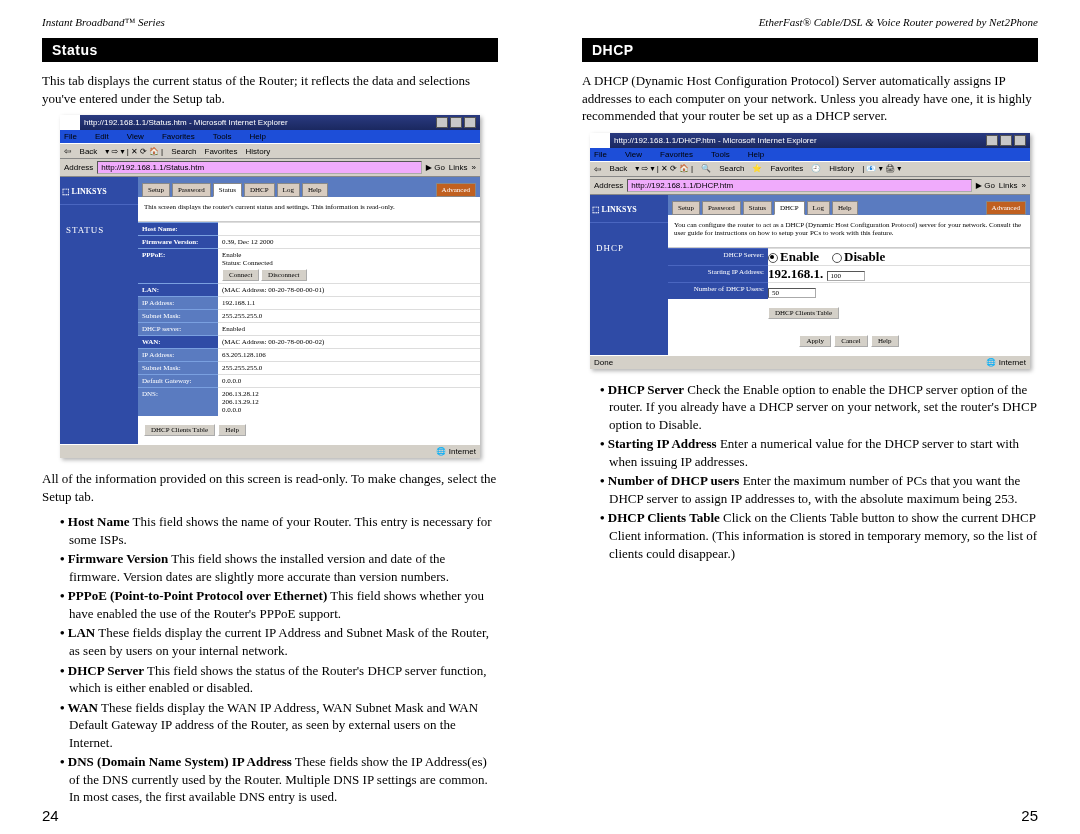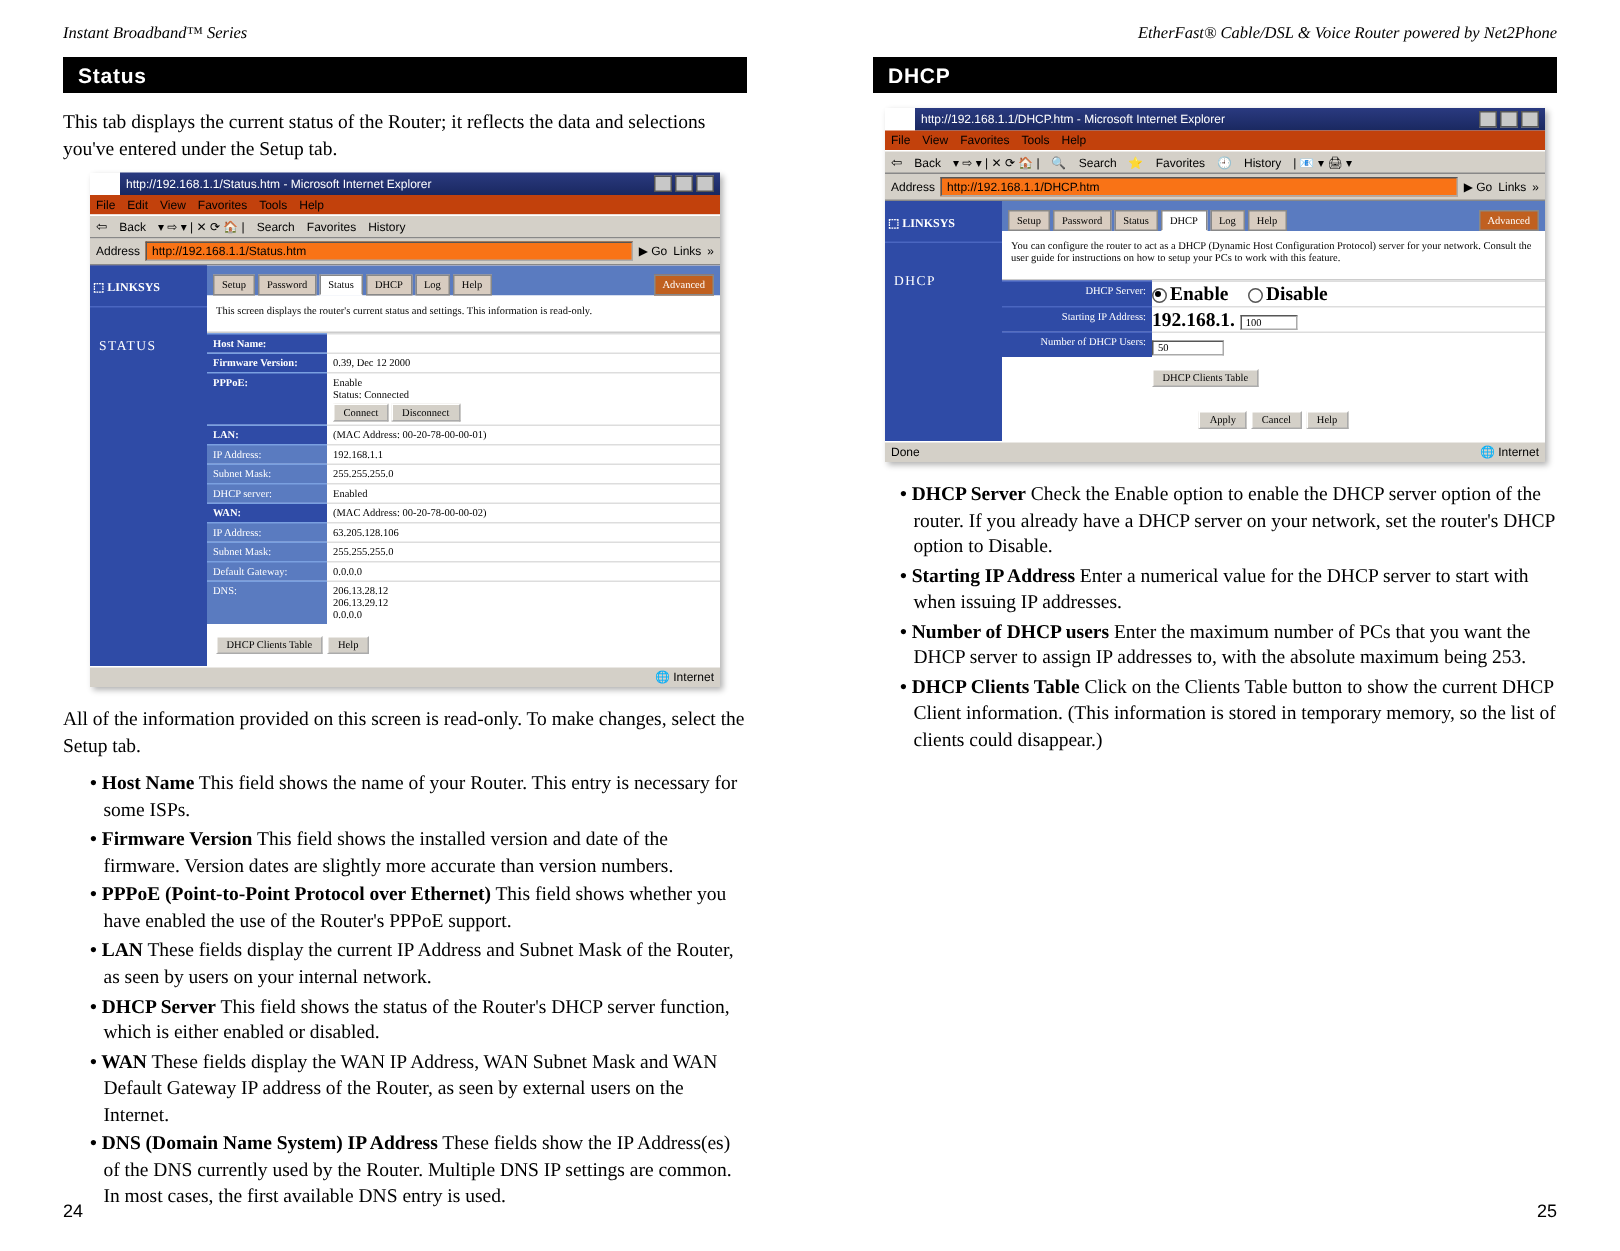--- a/index.html
+++ b/index.html
@@ -40,22 +40,22 @@
     padding: 4px 10px;
     letter-spacing: 0.5px;
     margin-bottom: 10px;
   }
   p { margin: 0 0 8px 0; line-height: 1.35; }
   ul.desc { list-style: none; padding: 0 0 0 18px; margin: 4px 0 0 0; }
   ul.desc li { text-indent: -9px; padding-left: 9px; margin-bottom: 2px; line-height: 1.35; }
   ul.desc li::before { content: "• "; font-weight: bold; }
   .pgnum {
     position: absolute;
-    bottom: 20px;
-    font-size: 12px;
+    bottom: 10px;
+    font-size: 15px;
     font-family: Arial, sans-serif;
   }
   .pgnum.left { left: 42px; }
   .pgnum.right { right: 42px; text-align: center; }
 
   
   .shot {
     margin: 6px auto 12px auto;
     box-shadow: 2px 2px 4px rgba(0,0,0,.3);
     font-family: Tahoma, Arial, sans-serif;
@@ -68,37 +68,37 @@
     color: #fff;
     font-size: 8px;
     padding: 2px 4px;
     display: flex; align-items: center; justify-content: space-between; margin-left: 20px;
   }
   .titlebar .controls { display:flex; gap:2px; }
   .titlebar .controls span {
     width: 10px; height: 9px; background:#c8c8c8; border:1px solid #555; display:inline-block;
   }
   .menubar {
-    background:#c2410c; font-size:8px; color:#000;
-    padding:2px 4px; display:flex; gap:8px;
+    background:#1d4ed8; font-size:8px; color:#000;
+    padding:2px 4px; display:flex; gap:18px;
   }
   .toolbar {
     background:#d4d0c8; font-size:8px; color:#000;
     padding:2px 4px; display:flex; gap:8px; align-items:center;
     border-top:1px solid #fff; border-bottom:1px solid #888;
   }
   .toolbar .glyph { font-size:9px; }
   .addrbar {
     background:#d4d0c8; font-size:8px; padding:2px 4px;
     display:flex; align-items:center; gap:4px;
     border-bottom:1px solid #888;
     justify-content:space-between;
   }
   .addrbar .addrbox {
-    flex:1; background:#f97316; border:1px inset #aaa; padding:1px 3px;
+    flex:1; background:#f0abfc; border:1px inset #aaa; padding:1px 3px;
     font-size:8px; color:#000; overflow:hidden; white-space:nowrap;
   }
   .addrbar .gobtn, .addrbar .links { font-size:8px; color:#000; }
 
   .content {
     background:#fdba74; display:flex; padding:0;font-family:Liberation Serif, serif;
   }
   .sidebar {
     width:78px; background:#2f4ba6; color:#fff;
     font-size:8px; padding:0; position:relative;
@@ -278,20 +278,21 @@
       <li><b>WAN</b><span>  These fields display the WAN IP Address, WAN Subnet Mask and WAN Default Gateway IP address of the Router, as seen by external users on the Internet.</span></li>
       <li><b>DNS (Domain Name System) IP Address</b><span>  These fields show the IP Address(es) of the DNS currently used by the Router. Multiple DNS IP settings are common. In most cases, the first available DNS entry is used.</span></li>
     </ul>
 
     <div class="pgnum left">24</div>
   </div>
 
   <div class="page">
     <div class="running-head">EtherFast® Cable/DSL &amp; Voice Router powered by Net2Phone</div>
     <div class="section-bar">DHCP</div>
+    <p>A DHCP (Dynamic Host Configuration Protocol) Server automatically assigns IP addresses to each computer on your network. Unless you already have one, it is highly recommended that your router be set up as a DHCP server.</p>
 
     <div class="shot dhcp">
       <div class="titlebar">
         <span>http://192.168.1.1/DHCP.htm - Microsoft Internet Explorer</span>
         <span class="controls">
             <span></span>
             <span></span>
             <span></span>
           </span>
       </div>

